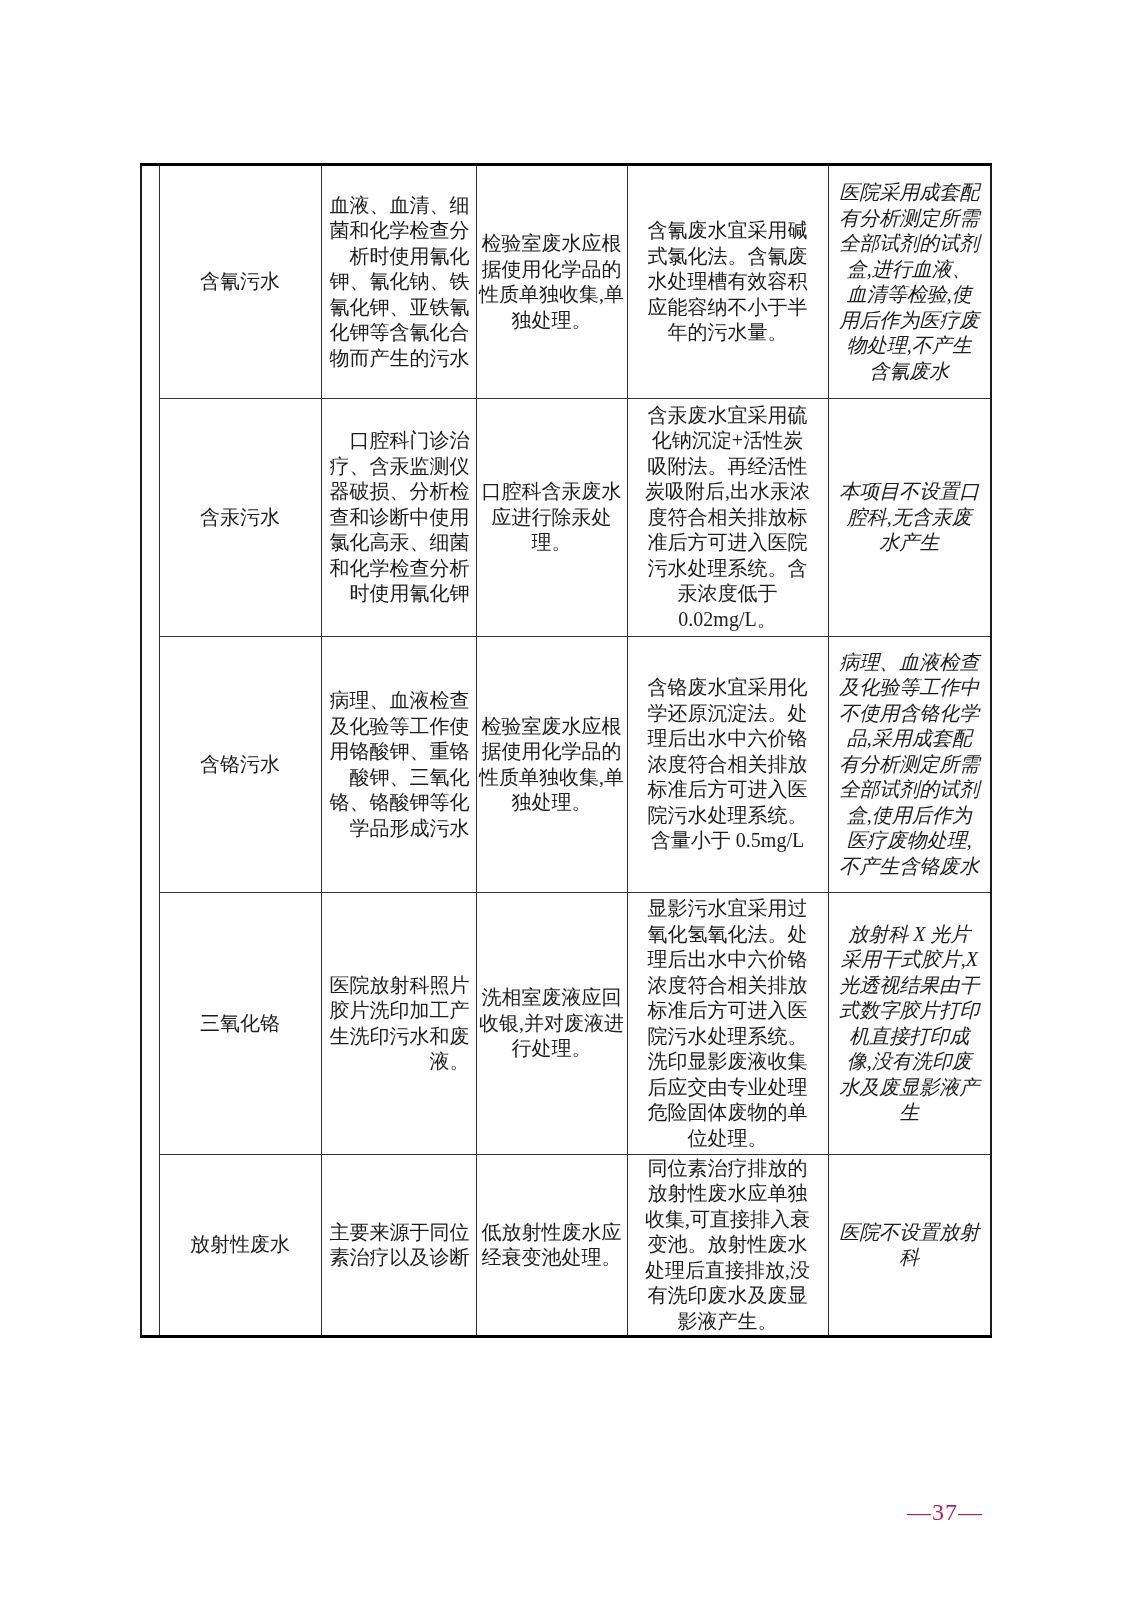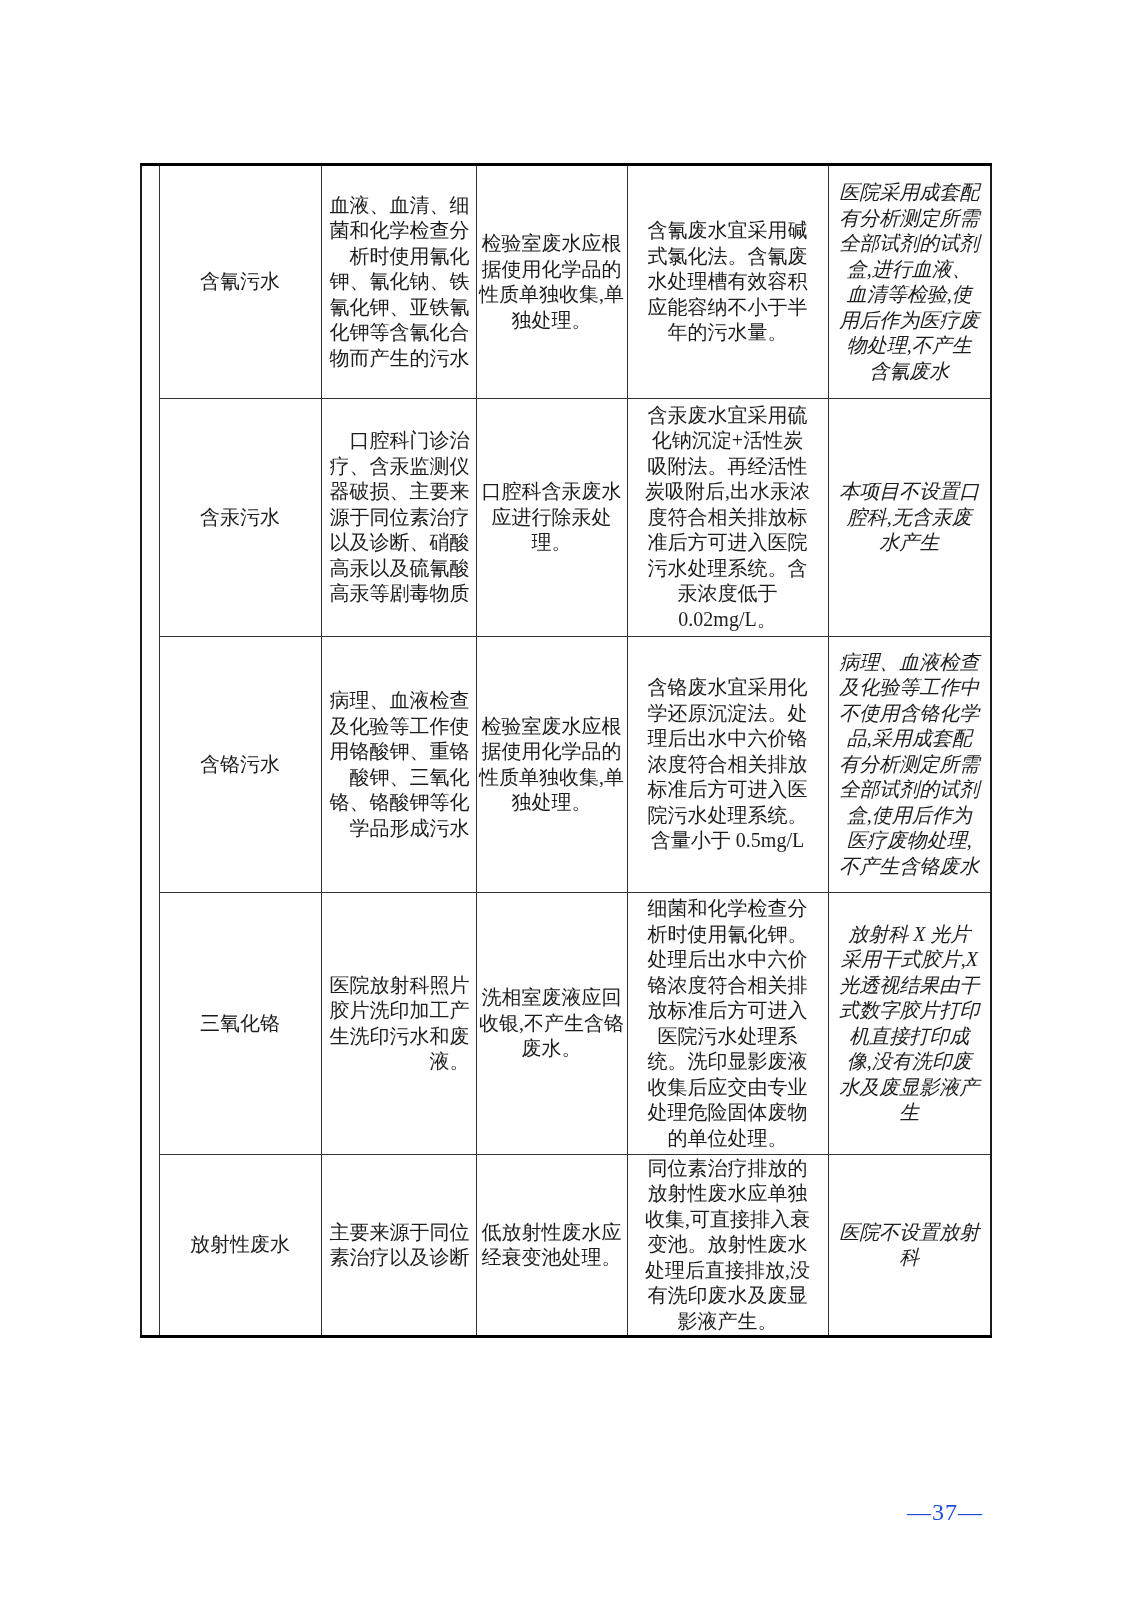--- a/index.html
+++ b/index.html
@@ -49,21 +49,21 @@
   td.c-treat    .txt { max-width: 166px; }
   td.c-remark   .txt { max-width: 140px; font-style: italic; }
   .page-number {
     position: absolute;
     left: 900px;
     top: 1499px;
     width: 90px;
     text-align: center;
     font-size: 24px;
     letter-spacing: 1px;
-    color: #1d4ed8;
+    color: #be185d;
   }
 </style>
 </head>
 <body>
 
 <div class="page">
 
   <table class="waste-table">
     <colgroup>
       <col style="width:18px">
@@ -90,21 +90,21 @@
           </td>
         <td class="c-remark">
             <div class="txt">医院采用成套配有分析测定所需全部试剂的试剂盒,进行血液、血清等检验,使用后作为医疗废物处理,不产生含氰废水</div>
           </td>
       </tr>
       <tr class="r2">
         <td class="c-cat">
             <div class="txt">含汞污水</div>
           </td>
         <td class="c-source">
-            <div class="txt">口腔科门诊治疗、含汞监测仪器破损、主要来源于同位素治疗以及诊断、硝酸高汞以及硫氰酸高汞等剧毒物质</div>
+            <div class="txt">口腔科门诊治疗、含汞监测仪器破损、分析检查和诊断中使用氯化高汞、细菌和化学检查分析时使用氰化钾</div>
           </td>
         <td class="c-require">
             <div class="txt">口腔科含汞废水应进行除汞处理。</div>
           </td>
         <td class="c-treat">
             <div class="txt">含汞废水宜采用硫化钠沉淀+活性炭吸附法。再经活性炭吸附后,出水汞浓度符合相关排放标准后方可进入医院污水处理系统。含汞浓度低于 0.02mg/L。</div>
           </td>
         <td class="c-remark">
             <div class="txt">本项目不设置口腔科,无含汞废水产生</div>
           </td>
@@ -127,24 +127,24 @@
           </td>
       </tr>
       <tr class="r4">
         <td class="c-cat">
             <div class="txt">三氧化铬</div>
           </td>
         <td class="c-source">
             <div class="txt">医院放射科照片胶片洗印加工产生洗印污水和废液。</div>
           </td>
         <td class="c-require">
-            <div class="txt">洗相室废液应回收银,不产生含铬废水。</div>
+            <div class="txt">洗相室废液应回收银,并对废液进行处理。</div>
           </td>
         <td class="c-treat">
-            <div class="txt">细菌和化学检查分析时使用氰化钾。处理后出水中六价铬浓度符合相关排放标准后方可进入医院污水处理系统。洗印显影废液收集后应交由专业处理危险固体废物的单位处理。</div>
+            <div class="txt">显影污水宜采用过氧化氢氧化法。处理后出水中六价铬浓度符合相关排放标准后方可进入医院污水处理系统。洗印显影废液收集后应交由专业处理危险固体废物的单位处理。</div>
           </td>
         <td class="c-remark">
             <div class="txt">放射科 X 光片采用干式胶片,X 光透视结果由干式数字胶片打印机直接打印成像,没有洗印废水及废显影液产生</div>
           </td>
       </tr>
       <tr class="r5">
         <td class="c-cat">
             <div class="txt">放射性废水</div>
           </td>
         <td class="c-source">

